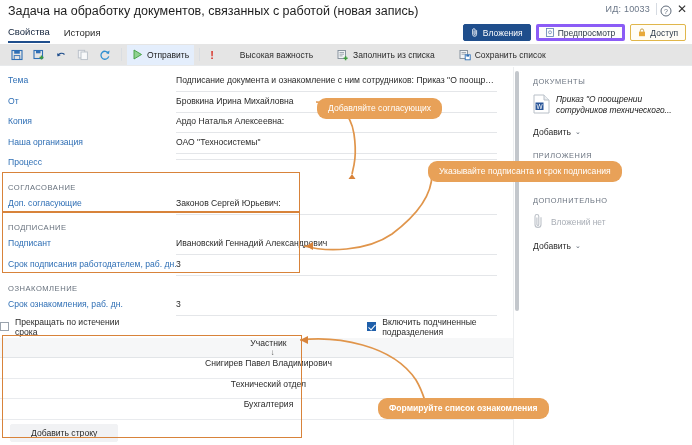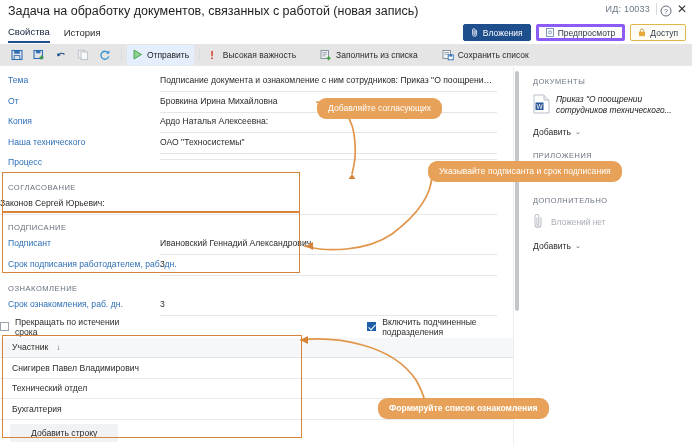--- a/index.html
+++ b/index.html
@@ -106,21 +106,21 @@
   .vscroll-track {
     position: absolute; left: 515px; top: 2px; width: 4px; height: 374px;
   }
   .vscroll-thumb {
     position: absolute; left: 515px; top: 4px; width: 4px; height: 240px;
     background: #c3c7cc; border-radius: 2px; cursor: pointer;
   }
 
   
   .frow {
-    position: relative; height: 20.5px; display: flex; align-items: flex-start;
+    position: relative; height: 20.5px; display: flex; align-items: flex-start; gap: 16px;
   }
   .flabel {
     width: 160px; padding-left: 8px; font-size: 8.6px; color: #2f6fb5;
     line-height: 14px; white-space: nowrap;
   }
   .fvalue {
     flex: 1; margin-right: 16px; font-size: 8.6px; color: #2a2a2a;
     line-height: 14px; border-bottom: 1px solid #e4e6e9;
     padding-bottom: 4px; white-space: nowrap; overflow: hidden;
     text-overflow: ellipsis;
@@ -143,22 +143,22 @@
   .chk.on::after {
     content: ""; position: absolute; left: 2px; top: 0px;
     width: 3px; height: 6px; border: solid #fff;
     border-width: 0 1.4px 1.4px 0; transform: rotate(42deg);
   }
   .chk-second { margin-left: 245px; }
 
   
   .ptable { margin-top: 2px; }
   .ptable .prow {
-    height: 20.5px; display: flex; align-items: center; padding-left: 12px;
-    font-size: 8.6px; color: #2a2a2a; border-bottom: 1px solid #e9ebee;
+    height: 20.5px; display: flex; align-items: center; padding-left: 24px;
+    font-size: 8.6px; color: #2a2a2a; border-bottom: 1px solid #e9ebee; flex-direction: column;
   }
   .ptable .phead {
     background: #f6f7f8; color: #2a2a2a; border-bottom: 1px solid #e2e5e8;
   }
   .sort-arrow { margin-left: 8px; font-size: 8px; color: #5a5a5a; }
   .addrow {
     margin: 4px 0 0 10px; display: inline-block; padding: 3px 20px;
     background: #f1f2f4; border: 1px solid #f1f2f4; border-radius: 2px;
     font-size: 8.6px; color: #2a2a2a; cursor: pointer;
   }
@@ -288,21 +288,21 @@
       <svg width="11" height="11" viewBox="0 0 11 11">
           <path d="M2 1 L9.5 5.5 L2 10 Z" fill="#8fd28f" stroke="#3f9d3f" stroke-width=".9"></path>
         </svg>
       <span>Отправить</span>
     </div>
 
     <div class="vsep"></div>
 
     <div class="tb-btn">
       <span class="bang">!</span>
-      <span style="margin-left:5px">Высокая важность</span>
+      <span style="margin-left:22px">Высокая важность</span>
     </div>
 
     <div class="tb-btn" style="margin-left:14px">
       <svg width="12" height="12" viewBox="0 0 12 12">
           <rect x="1" y="1.5" width="7.5" height="8" fill="#f1f3f5" stroke="#7e8a97" stroke-width=".9"></rect>
           <path d="M2.5 3.5h4.5M2.5 5.2h4.5M2.5 6.9h3" stroke="#7e8a97" stroke-width=".7"></path>
           <path d="M6.6 9.3h4M8.6 7.3v4" stroke="#3f9d3f" stroke-width="1.5"></path>
         </svg>
       <span>Заполнить из списка</span>
     </div>
@@ -330,31 +330,32 @@
       </div>
       <div class="frow">
         <div class="flabel">От</div>
         <div class="fvalue">Бровкина Ирина Михайловна</div>
       </div>
       <div class="frow">
         <div class="flabel">Копия</div>
         <div class="fvalue">Ардо Наталья Алексеевна:</div>
       </div>
       <div class="frow">
-        <div class="flabel">Наша технического</div>
+        <div class="flabel">Наша организация</div>
         <div class="fvalue">ОАО "Техносистемы"</div>
       </div>
       <div class="frow">
         <div class="flabel">Процесс</div>
         <div class="fvalue"></div>
       </div>
 
       <div class="section-hdr">СОГЛАСОВАНИЕ</div>
 
       <div class="frow">
+        <div class="flabel">Доп. согласующие</div>
         <div class="fvalue">Законов Сергей Юрьевич:</div>
       </div>
 
       <div class="section-hdr">ПОДПИСАНИЕ</div>
 
       <div class="frow">
         <div class="flabel">Подписант</div>
         <div class="fvalue">Ивановский Геннадий Александрович</div>
       </div>
       <div class="frow">

